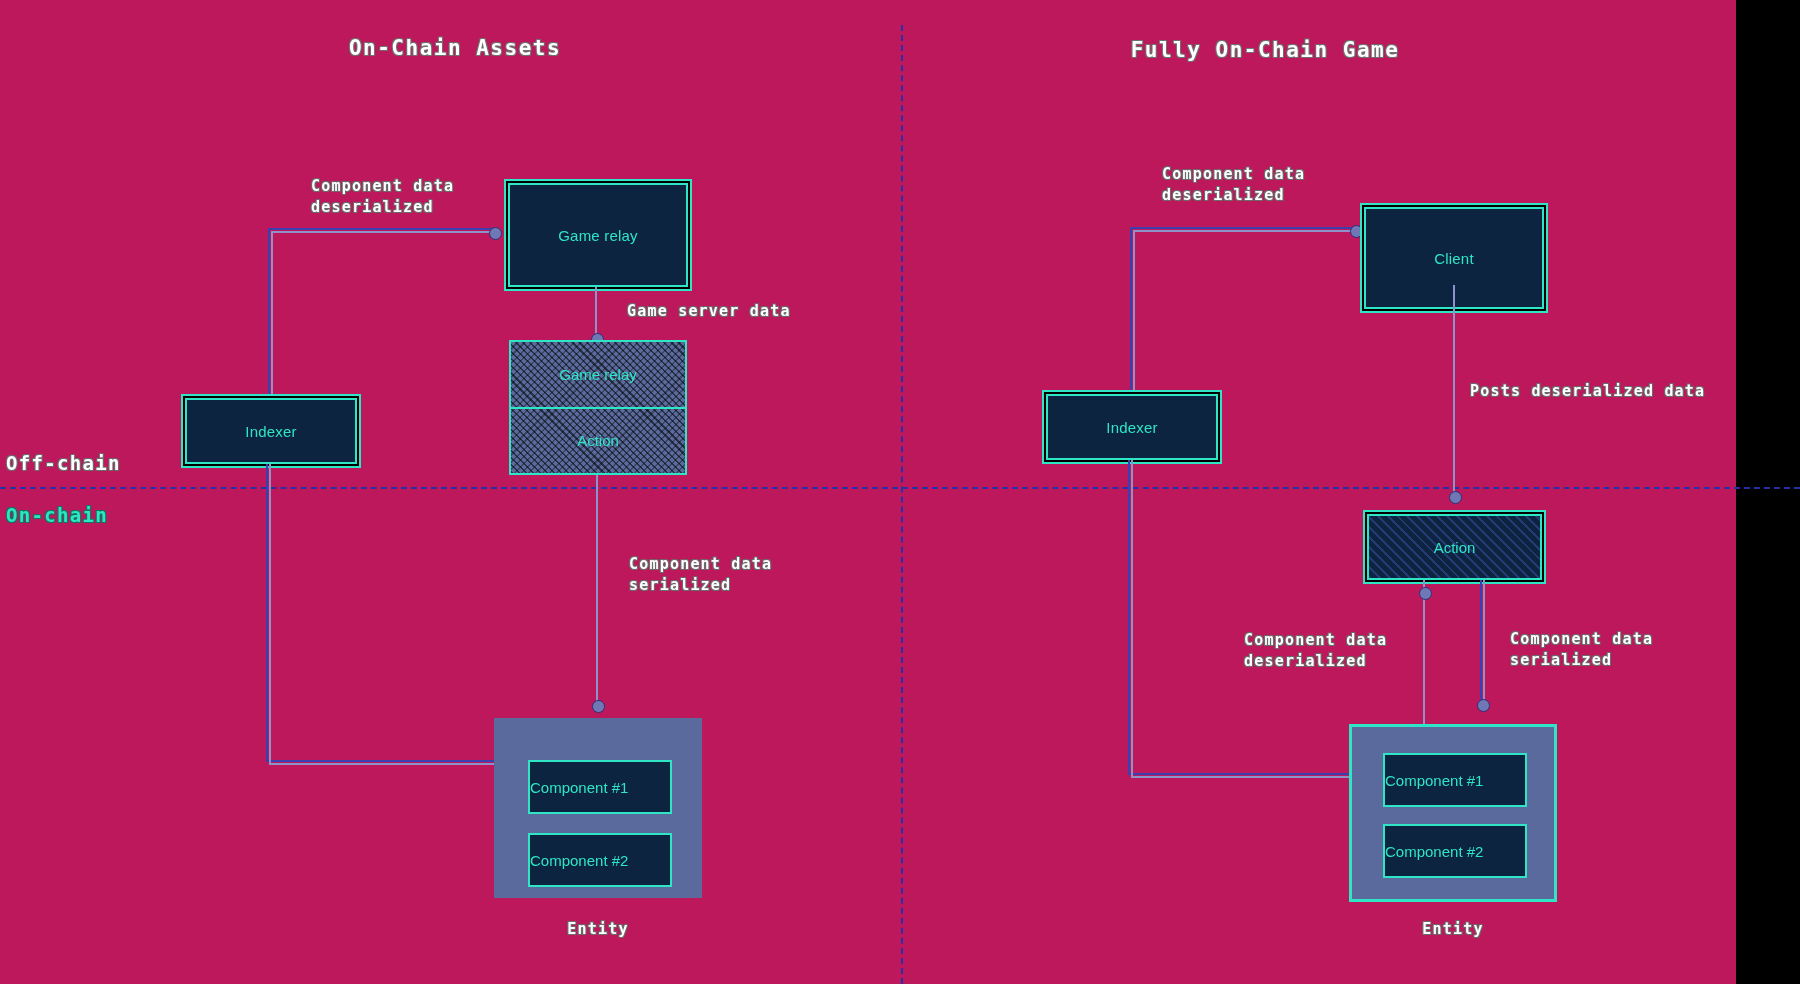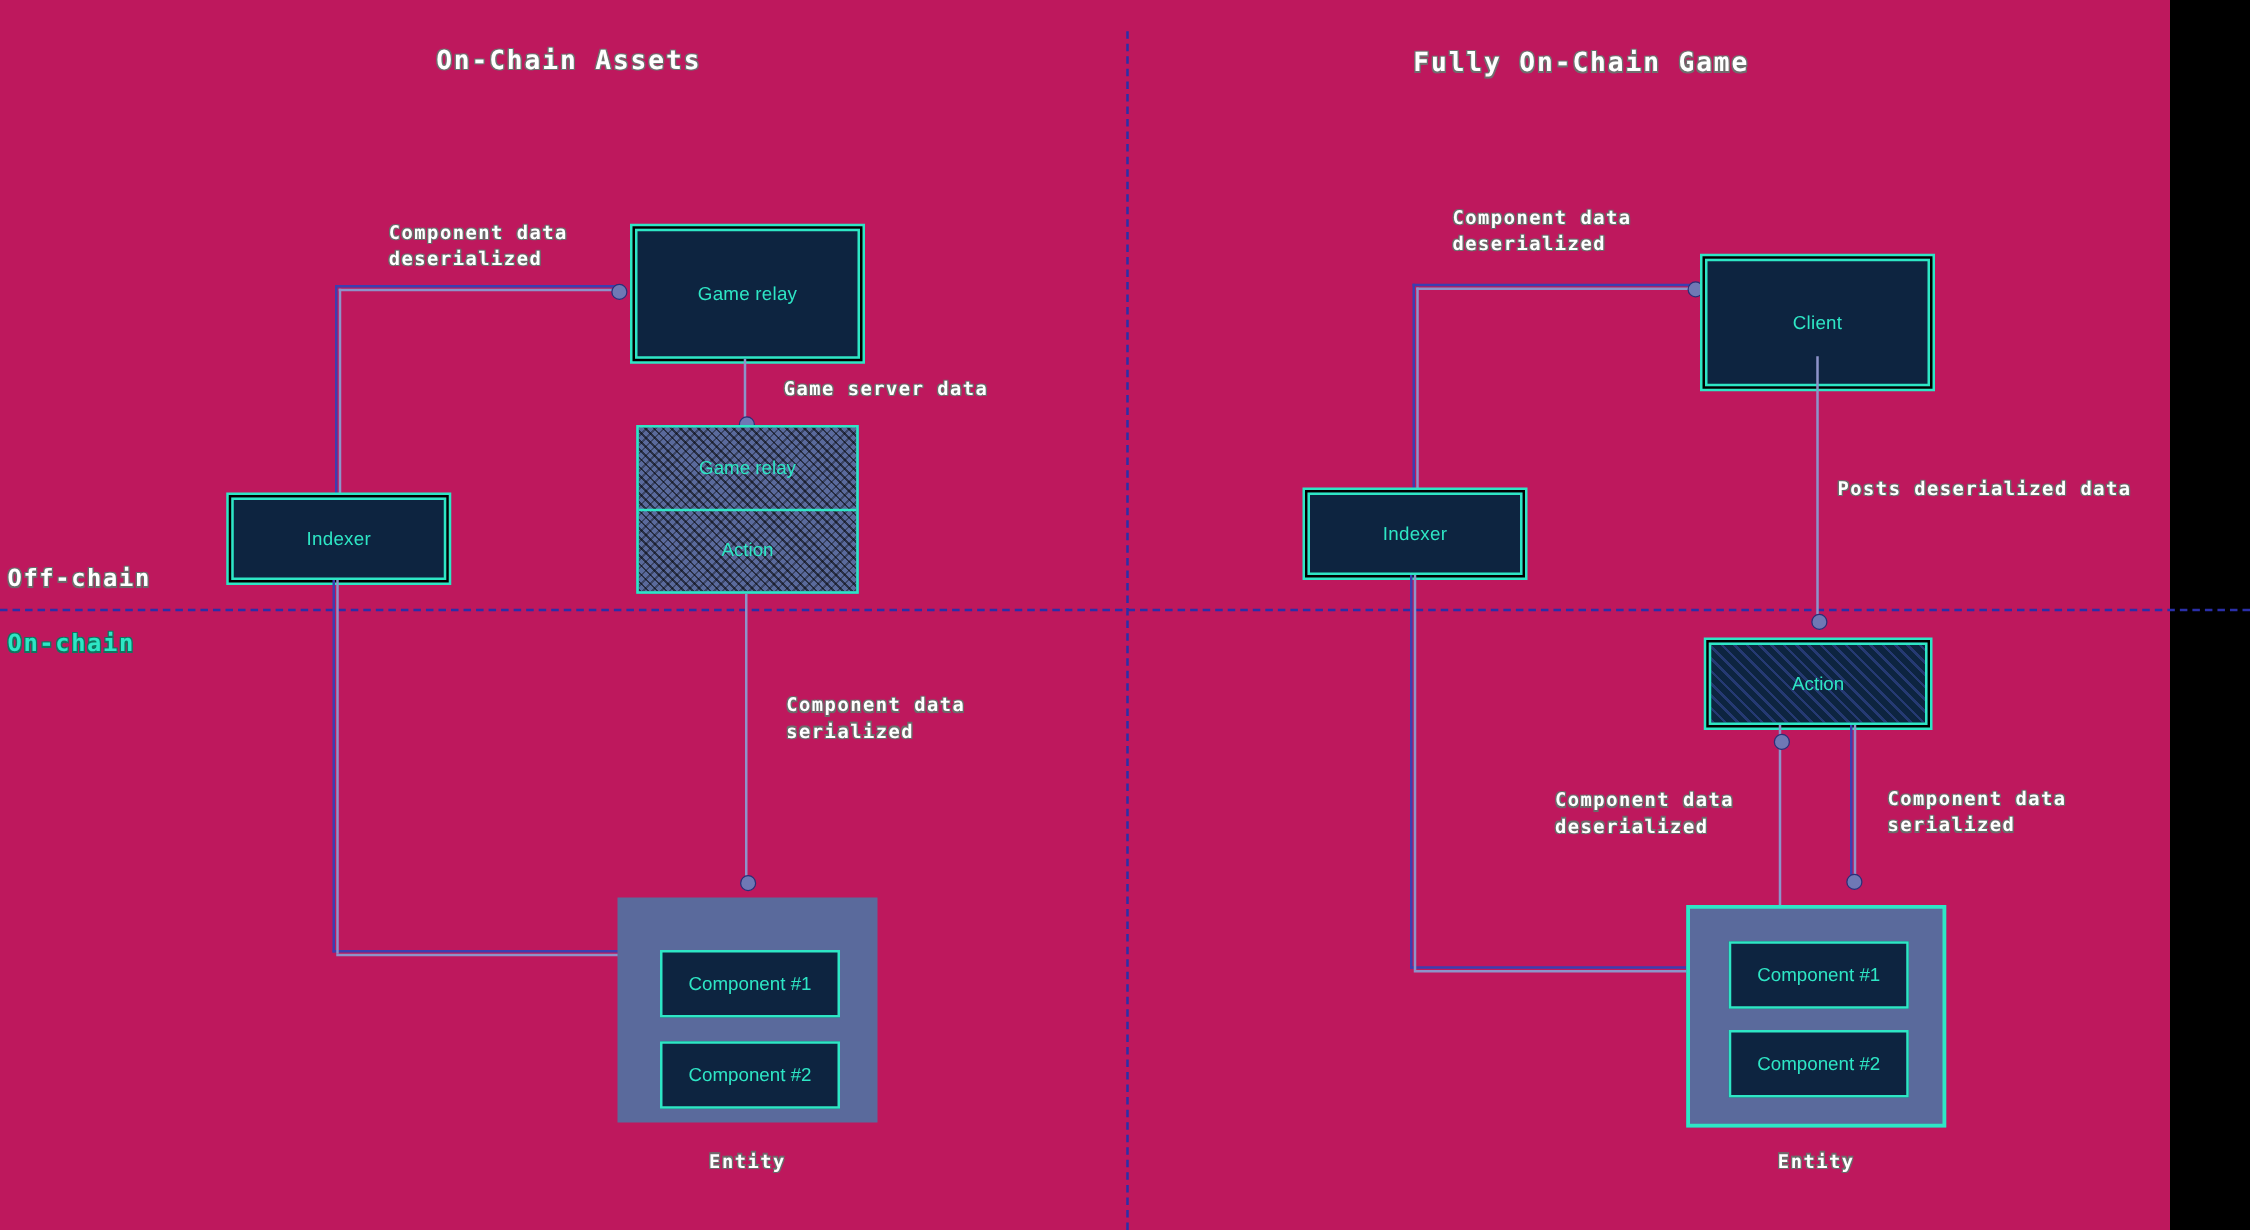--- a/index.html
+++ b/index.html
@@ -67,21 +67,21 @@
     display:flex;align-items:center;justify-content:center;
     color:#2ee6c5;font-family:"Liberation Sans","DejaVu Sans",sans-serif;font-size:15px;
     box-shadow:0 0 0 2px #000, 0 0 0 4px #2ee6c5;
   }
 
   
   .entity{background:#5a6a9c;}
   .entity.sel{border:3px solid #2ee6c5;}
   .comp{
     position:absolute;border:2px solid #2ee6c5;background:#0d2440;
-    display:flex;align-items:center;justify-content:center;
+    display:flex;align-items:center;justify-content:flex-start;
     color:#2ee6c5;font-family:"Liberation Sans","DejaVu Sans",sans-serif;font-size:15px;
   }
 
   
   .ln{position:absolute;background:#8d93c9;}
   .ln.v{width:2px;}
   .ln.h{height:2px;}
   .ln.thick{background:#3b3fb0;}
   .dot{position:absolute;width:11px;height:11px;border-radius:50%;
        background:#6f78b5;border:1px solid #2a2f78;}

